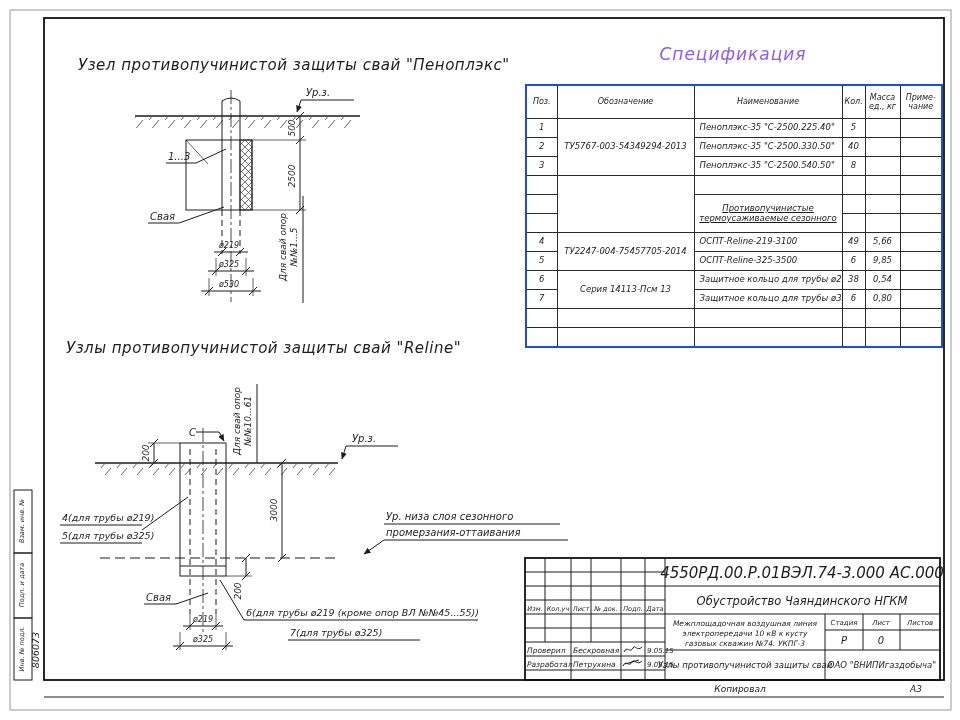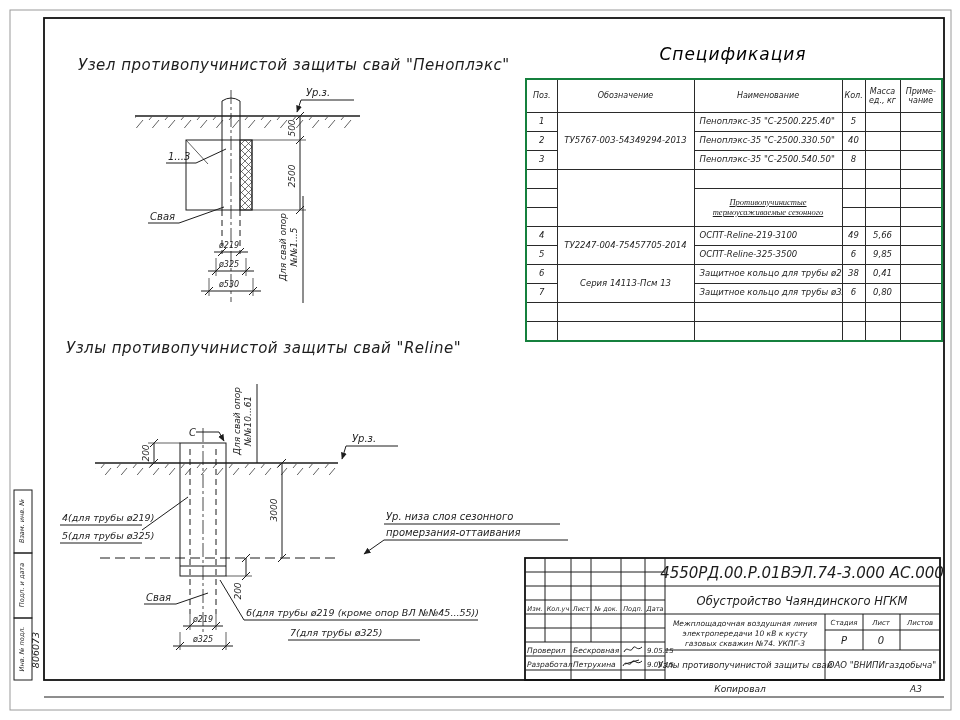--- a/index.html
+++ b/index.html
@@ -6,32 +6,32 @@
   body{width:960px;height:720px;background:#fff;position:relative;overflow:hidden;
        font-family:"DejaVu Sans",sans-serif;color:#1d1d1d;}
   .abs{position:absolute;}
   svg text{font-family:"DejaVu Sans",sans-serif;font-style:italic;fill:#1d1d1d;}
   .ln{stroke:#1d1d1d;stroke-width:1;fill:none;}
   .thk{stroke-width:1.3;}
   .thin{stroke-width:0.7;}
   .dash{stroke-dasharray:6,4;}
   .cl{stroke-dasharray:14,3,3,3;stroke-width:0.8;}
   .tick{stroke:#1d1d1d;stroke-width:1;}
-  #spec{position:absolute;left:525px;top:78px;width:416px;border-collapse:collapse;
+  #spec{position:absolute;left:525px;top:84px;width:416px;border-collapse:collapse;
         table-layout:fixed;font:italic 8.5px/1.15 "DejaVu Sans",sans-serif;color:#1d1d1d;
-        border:2px solid #15803d;}
+        border:2px solid #1d4ed8;}
   #spec td{border:1px solid #2a2a2a;padding:0 2px;overflow:hidden;white-space:nowrap;
            height:18px;vertical-align:middle;}
   #spec td.hd{text-align:center;height:32px;white-space:normal;font-size:8px;}
   #spec td.ctr{text-align:center;}
   #spec td.name{padding-left:5px;}
   #spec td.sub{white-space:normal;}
-  #spec td.sub div{text-align:center;text-decoration:underline;font-family:Liberation Serif, serif;}
+  #spec td.sub div{text-align:center;text-decoration:underline;}
   #spec-title{position:absolute;left:525px;top:44px;width:416px;text-align:center;
-              font:italic 17px "DejaVu Sans",sans-serif;letter-spacing:1px;color:#000000;}
+              font:italic 17px "DejaVu Sans",sans-serif;letter-spacing:1px;color:#8b5cf6;}
 </style>
 </head>
 <body>
 
 <svg class="abs" style="left:0;top:0" width="960" height="720" viewBox="0 0 960 720">
   <defs>
     <pattern id="gh" width="16" height="12" patternUnits="userSpaceOnUse">
       <line x1="15" y1="0" x2="5" y2="12" stroke="#3a3a3a" stroke-width="0.8"></line>
     </pattern>
     <pattern id="xh" width="7" height="7" patternUnits="userSpaceOnUse">
@@ -365,21 +365,21 @@
     <td class="name">ОСПТ-Reline-325-3500</td>
     <td class="ctr">6</td>
     <td class="ctr">9,85</td>
     <td></td>
   </tr>
   <tr>
     <td class="ctr">6</td>
     <td class="ctr" rowspan="2">Серия 14113-Псм 13</td>
     <td class="name">Защитное кольцо для трубы ø219</td>
     <td class="ctr">38</td>
-    <td class="ctr">0,41</td>
+    <td class="ctr">0,54</td>
     <td></td>
   </tr>
   <tr>
     <td class="ctr">7</td>
     <td class="name">Защитное кольцо для трубы ø325</td>
     <td class="ctr">6</td>
     <td class="ctr">0,80</td>
     <td></td>
   </tr>
   <tr>

